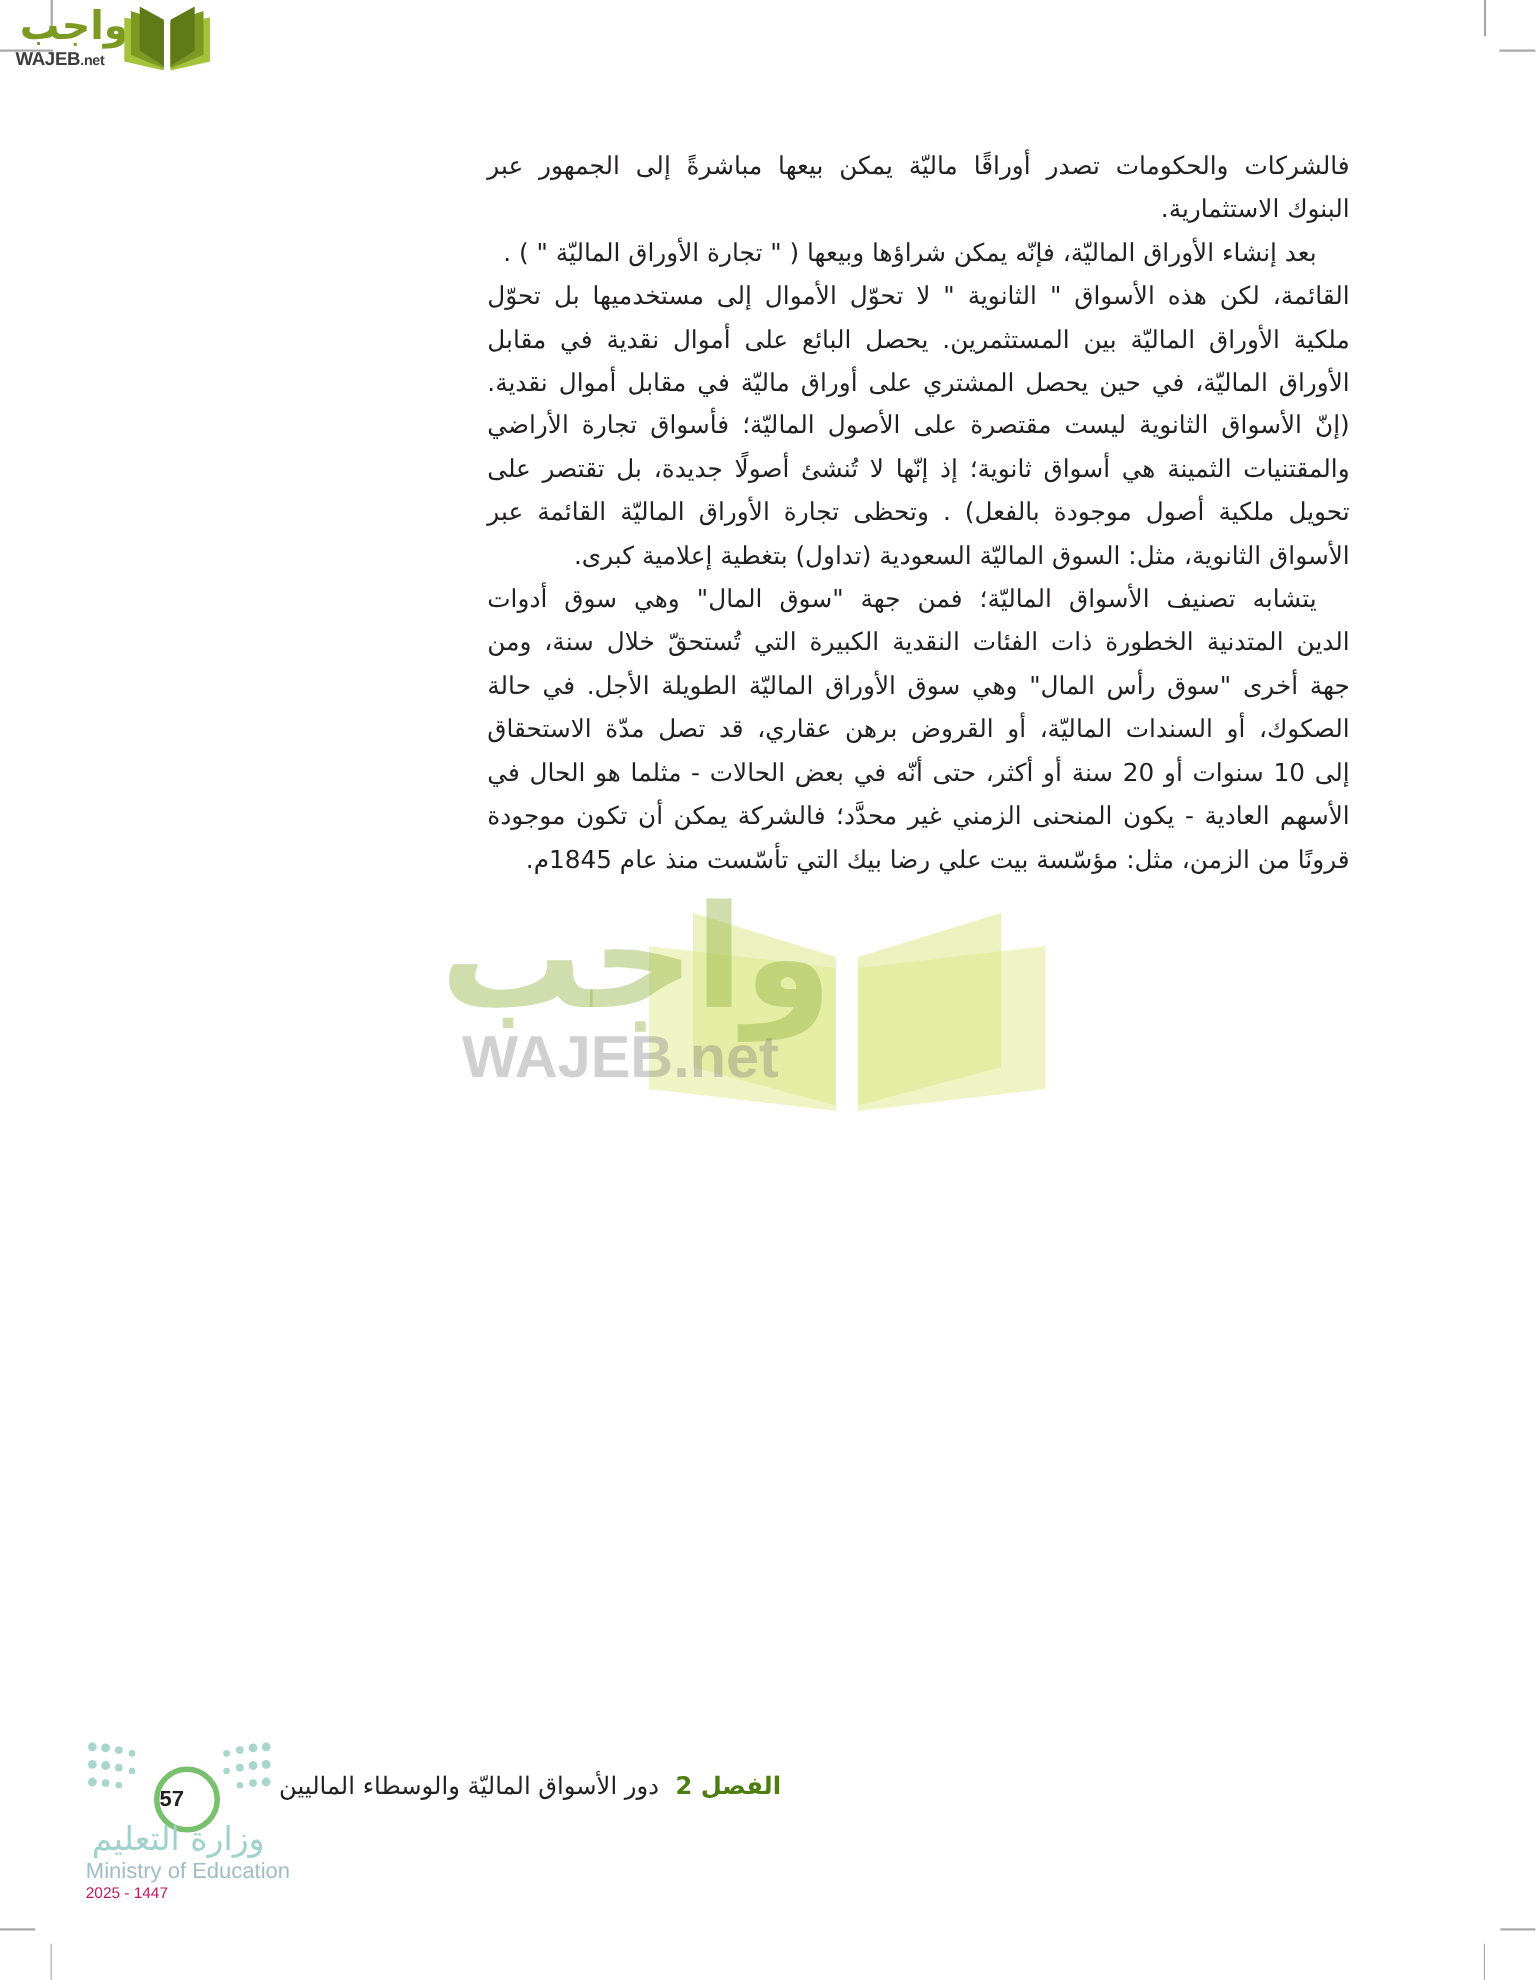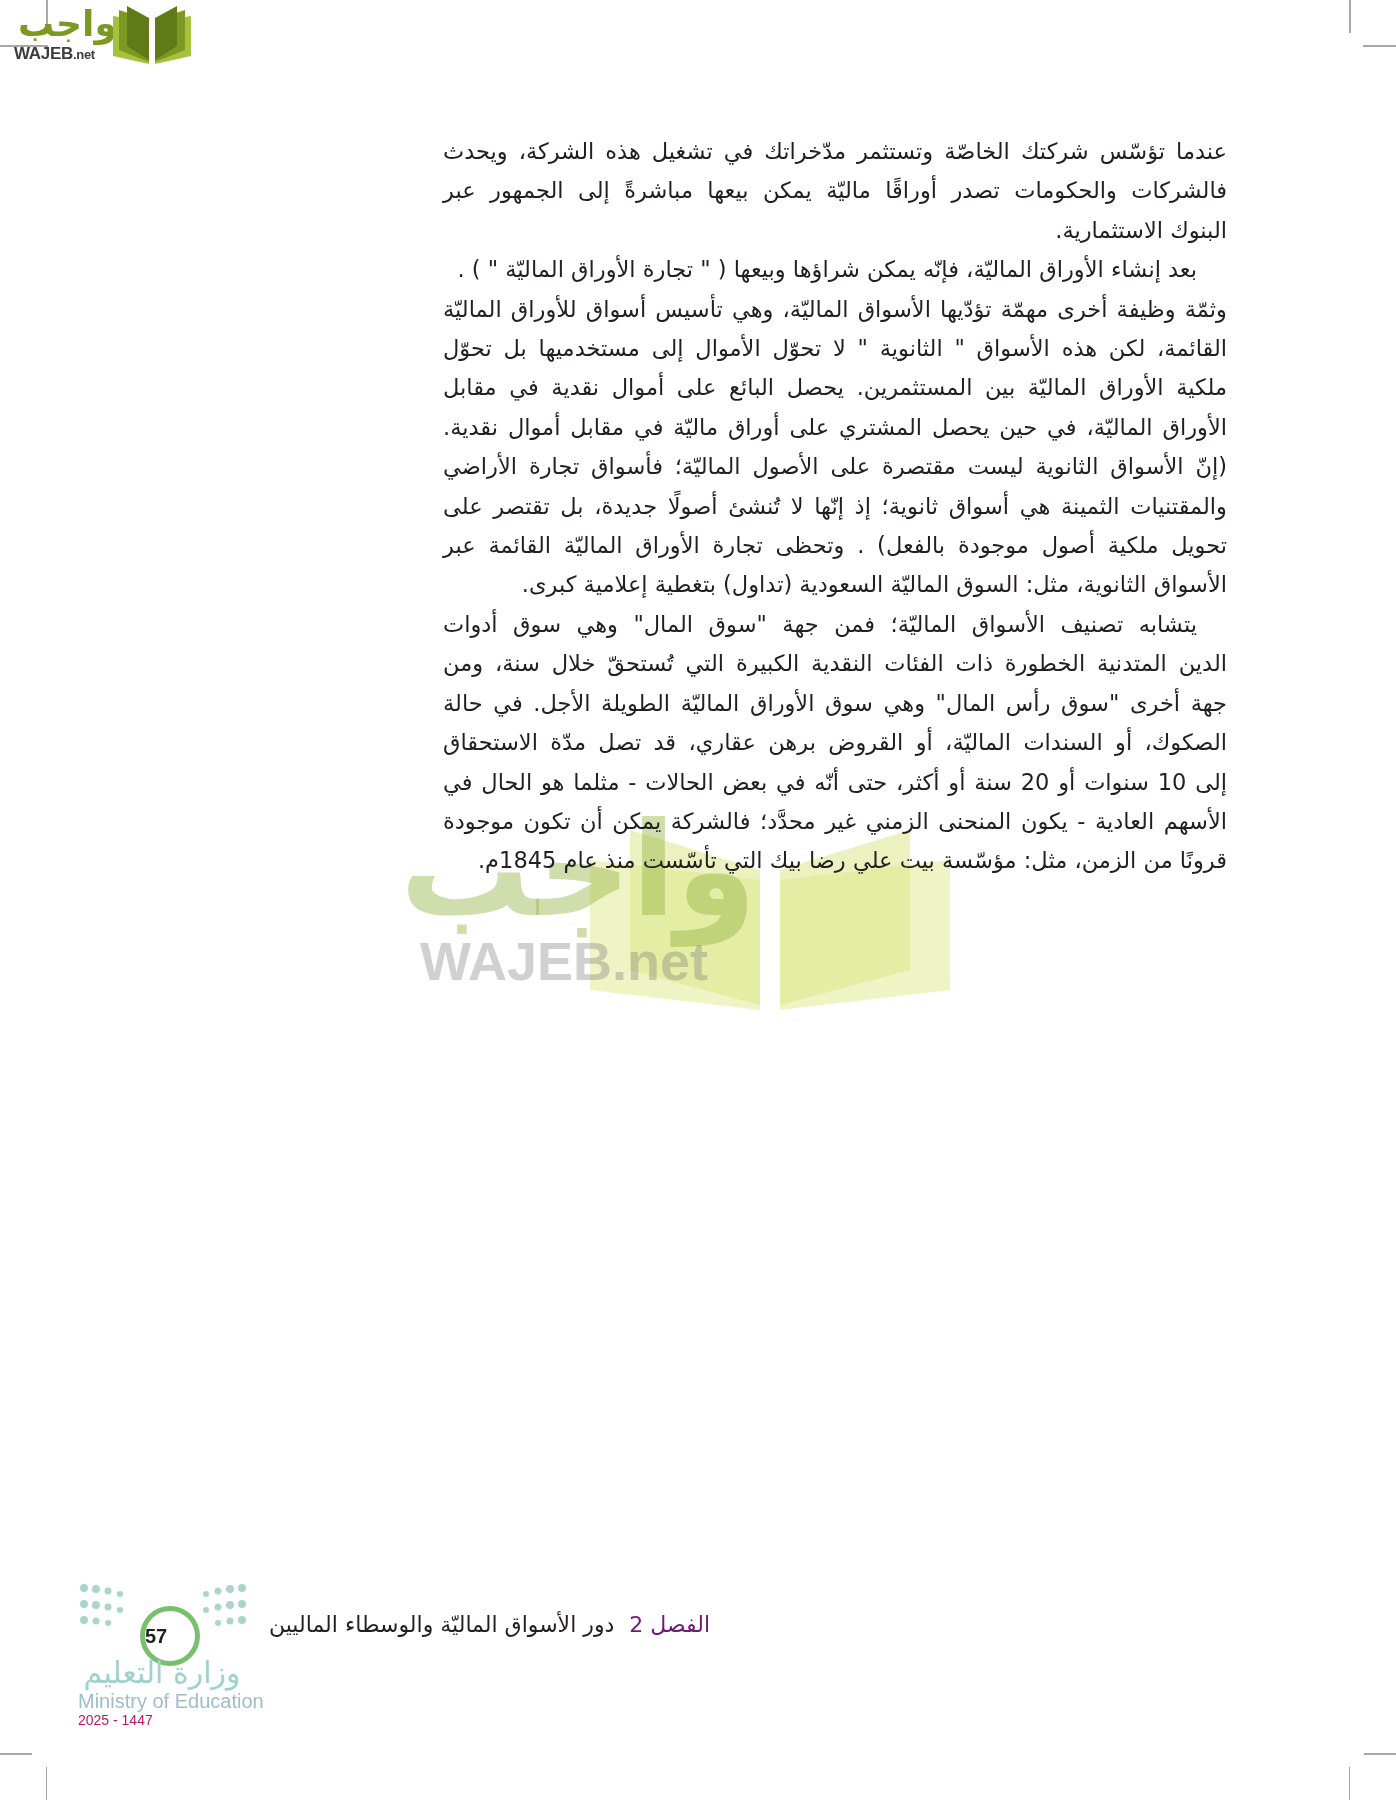--- a/index.html
+++ b/index.html
@@ -39,21 +39,21 @@
     font-family:"DejaVu Sans", sans-serif;
   }
   .body-text p { margin:0; }
   .line { display:block; text-align:justify; text-align-last:justify; white-space:nowrap; }
   .line.last { text-align-last:right; }
 
   .footer-title {
     position:absolute; left:240px; top:1612px; width:470px;
     direction:rtl; text-align:right; font-size:22px; color:#231f20; white-space:nowrap;
   }
-  .footer-title .chapter { color:#701a75; font-weight:normal; margin-left:8px; }
+  .footer-title .chapter { color:#4d7c0f; font-weight:bold; margin-left:8px; }
   .page-circle {
     position:absolute; left:140px; top:1606px; width:60px; height:60px;
     border:5px solid #79c06e; border-radius:50%; box-sizing:border-box;
     display:flex; align-items:center; 
     font-family:"Liberation Sans", sans-serif; font-weight:bold; font-size:20px; color:#231f20;
     background:transparent;
   }
   .dots { position:absolute; left:78px; top:1582px; width:170px; height:60px; }
   .moe-ar {
     position:absolute; left:78px; top:1655px; width:168px; text-align:center;
@@ -99,27 +99,25 @@
     <polygon points="360,40 190,60 190,190 360,170" fill="rgba(225,235,150,0.55)"></polygon>
     <polygon points="40,10 170,50 170,185 40,150" fill="rgba(215,230,130,0.5)"></polygon>
     <polygon points="320,10 190,50 190,185 320,150" fill="rgba(215,230,130,0.5)"></polygon>
   </svg>
   <span class="wm-ar">واجب</span>
   <span class="wm-en">WAJEB.net</span>
 </div>
 
 <div class="body-text">
   <p>
-    <span class="line">عندما تؤسّس شركتك الخاصّة وتستثمر مدّخراتك في تشغيل هذه الشركة، ويحدث</span>
     <span class="line">فالشركات والحكومات تصدر أوراقًا ماليّة يمكن بيعها مباشرةً إلى الجمهور عبر</span>
     <span class="line last">البنوك الاستثمارية.</span>
   </p>
   <p>
     <span class="line last" style="padding-right:30px;">بعد إنشاء الأوراق الماليّة، فإنّه يمكن شراؤها وبيعها ( " تجارة الأوراق الماليّة " ) .</span>
-    <span class="line">وثمّة وظيفة أخرى مهمّة تؤدّيها الأسواق الماليّة، وهي تأسيس أسواق للأوراق الماليّة</span>
     <span class="line">القائمة، لكن هذه الأسواق " الثانوية " لا تحوّل الأموال إلى مستخدميها بل تحوّل</span>
     <span class="line">ملكية الأوراق الماليّة بين المستثمرين. يحصل البائع على أموال نقدية في مقابل</span>
     <span class="line">الأوراق الماليّة، في حين يحصل المشتري على أوراق ماليّة في مقابل أموال نقدية.</span>
     <span class="line">(إنّ الأسواق الثانوية ليست مقتصرة على الأصول الماليّة؛ فأسواق تجارة الأراضي</span>
     <span class="line">والمقتنيات الثمينة هي أسواق ثانوية؛ إذ إنّها لا تُنشئ أصولًا جديدة، بل تقتصر على</span>
     <span class="line">تحويل ملكية أصول موجودة بالفعل) . وتحظى تجارة الأوراق الماليّة القائمة عبر</span>
     <span class="line last">الأسواق الثانوية، مثل: السوق الماليّة السعودية (تداول) بتغطية إعلامية كبرى.</span>
   </p>
   <p>
     <span class="line" style="padding-right:30px;">يتشابه تصنيف الأسواق الماليّة؛ فمن جهة "سوق المال" وهي سوق أدوات</span>

